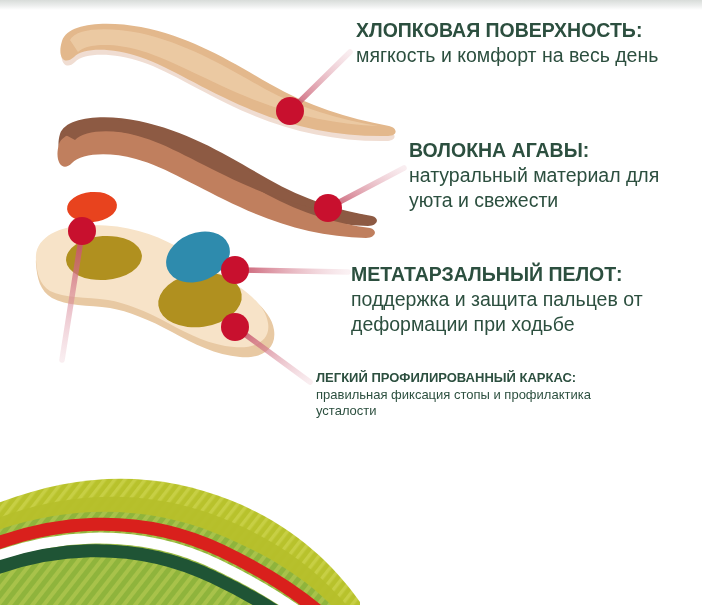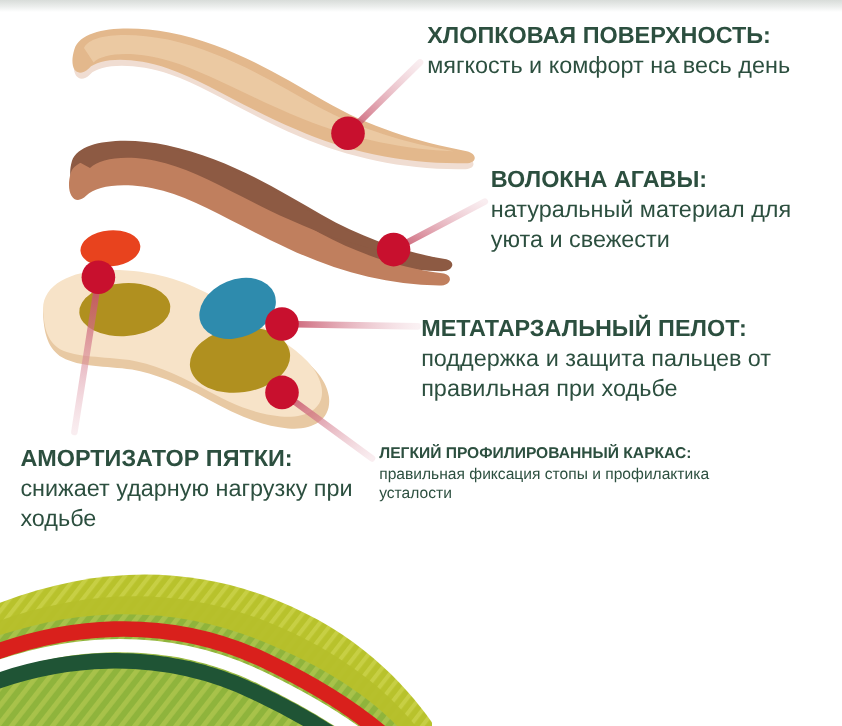--- a/index.html
+++ b/index.html
@@ -174,24 +174,21 @@
 
   <div class="callout" id="callout-cotton">
     <span class="ttl">ХЛОПКОВАЯ ПОВЕРХНОСТЬ:</span><span class="body"> мягкость и комфорт на весь день</span>
   </div>
 
   <div class="callout" id="callout-agave">
     <span class="ttl">ВОЛОКНА АГАВЫ:</span><span class="body"> натуральный материал для уюта и свежести</span>
   </div>
 
   <div class="callout" id="callout-metatars">
-    <span class="ttl">МЕТАТАРЗАЛЬНЫЙ ПЕЛОТ:</span><span class="body"> поддержка и защита пальцев от правильная при ходьбе</span>
+    <span class="ttl">МЕТАТАРЗАЛЬНЫЙ ПЕЛОТ:</span><span class="body"> поддержка и защита пальцев от деформации при ходьбе</span>
   </div>
 
-  <div class="callout" id="callout-heel">
-    <span class="ttl">АМОРТИЗАТОР ПЯТКИ:</span><span class="body"> снижает ударную нагрузку при ходьбе</span>
-  </div>
 
   <div class="callout" id="callout-frame">
     <span class="ttl">ЛЕГКИЙ ПРОФИЛИРОВАННЫЙ КАРКАС:</span><span class="body"> правильная фиксация стопы и профилактика усталости</span>
   </div>
 
 </div>
 
 </body></html>

